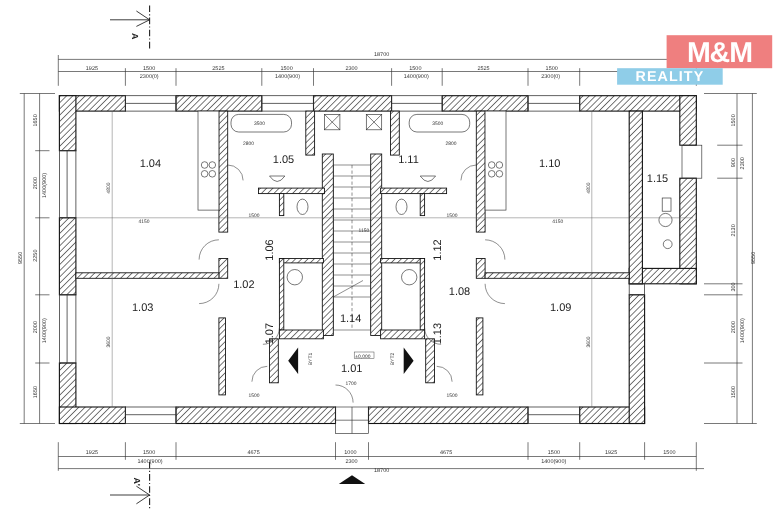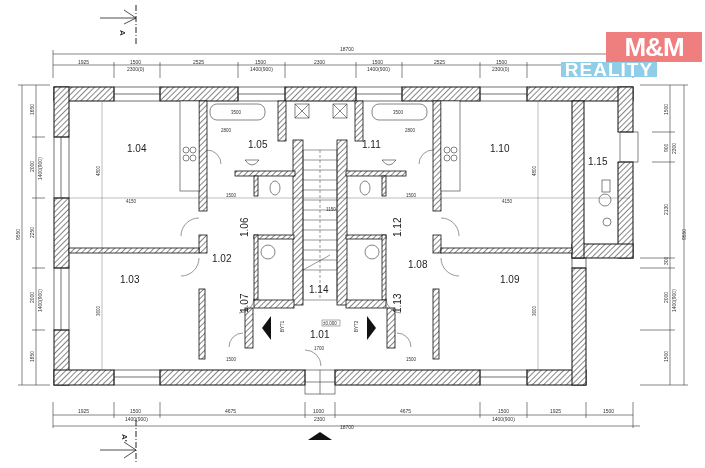--- a/index.html
+++ b/index.html
@@ -3,21 +3,21 @@
 <meta charset="utf-8">
 <style>
   html, body { margin:0; padding:0; background:#ffffff; }
   body { width:705px; height:468px; position:relative; overflow:hidden; font-family:"Liberation Sans", sans-serif; }
   svg { position:absolute; left:0; top:0; }
   .dim { font-size:5px; fill:#333; font-family:"Liberation Sans", sans-serif; }
   .room { font-size:10px; fill:#222; font-family:"Liberation Sans", sans-serif; }
   .small { font-size:4.5px; fill:#333; font-family:"Liberation Sans", sans-serif; }
   .logo { position:absolute; left:561px; top:32px; width:96px; height:45px; }
   .logo-top { position:absolute; left:0; top:0; width:96px; height:30px; background:#ef7f7f; color:#fff; font-weight:bold; font-size:26px; line-height:30px; text-align:center; letter-spacing:-1px; font-family:"Liberation Sans", sans-serif;margin-left:45px; }
-  .logo-bot { position:absolute; left:0; top:30px; width:96px; height:15px; background:#8fcde8; color:#fff; font-weight:bold; font-size:19px; line-height:15px; text-align:center; letter-spacing:1px; font-family:"Liberation Sans", sans-serif; }
+  .logo-bot { position:absolute; left:0; top:30px; width:96px; height:15px; background:#8fcde8; color:#fff; font-weight:bold; font-size:13px; line-height:15px; text-align:center; letter-spacing:1px; font-family:"Liberation Sans", sans-serif; }
 </style>
 </head>
 <body>
 
 <svg width="705" height="468" viewBox="0 0 705 468" xmlns="http://www.w3.org/2000/svg">
   <defs>
     <pattern id="hatch" patternUnits="userSpaceOnUse" width="4" height="4" patternTransform="rotate(45)">
       <rect width="4" height="4" fill="#fff"></rect>
       <line x1="0" y1="0" x2="0" y2="4" stroke="#333" stroke-width="1.2"></line>
     </pattern>

